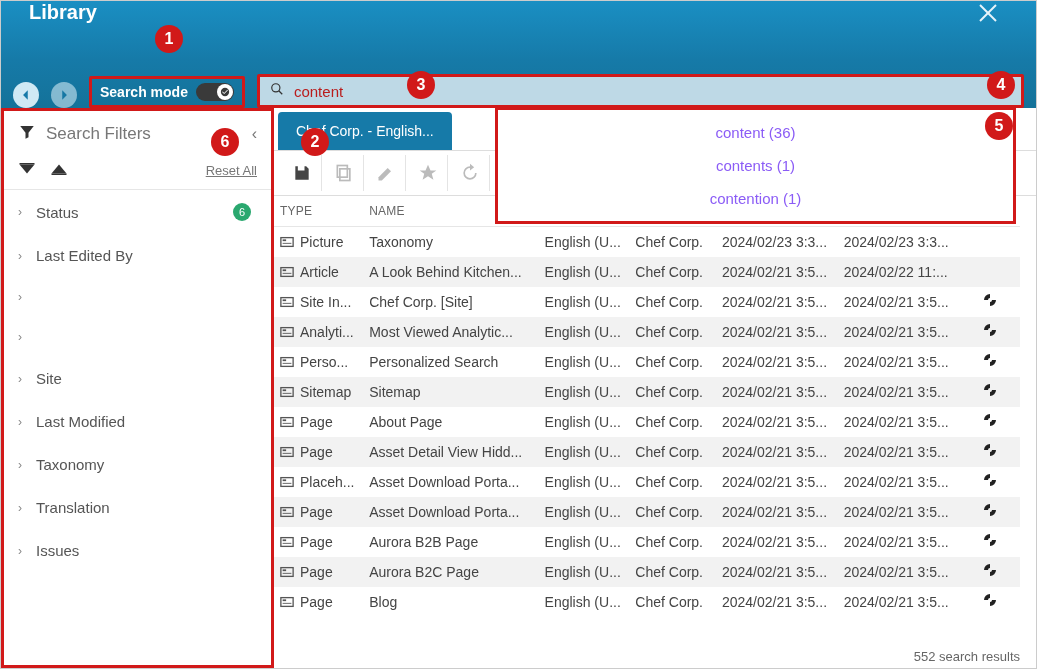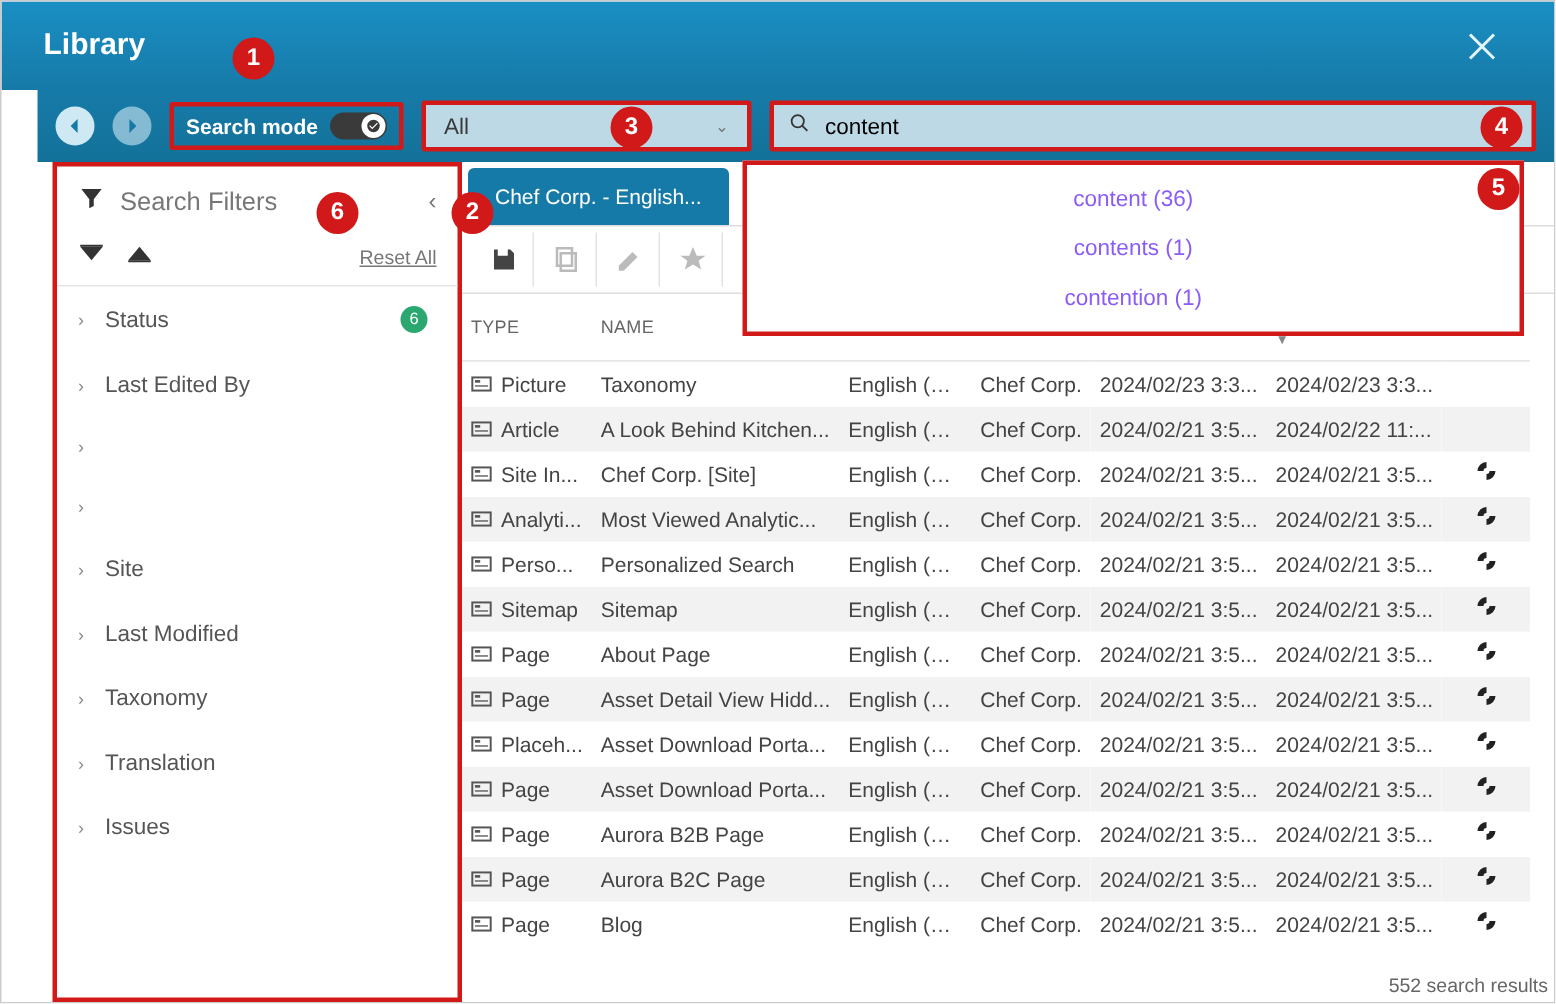--- a/index.html
+++ b/index.html
@@ -1,52 +1,52 @@
 <!DOCTYPE html>
 <html><head>
 <meta charset="utf-8">
 <style>
   * { box-sizing: border-box; font-family: Arial, Helvetica, sans-serif; }
   body { margin: 0; padding: 0; background: #fff; }
   .app { width: 1037px; height: 669px; position: relative; border: 1px solid #ccc; overflow: hidden; }
 
   
-  .header { height: 59px; background: linear-gradient(#1a8fc3, #167aa8); color: #fff; display: flex; align-items: center; justify-content: space-between; padding: 0 36px 0 28px; }
+  .header { height: 59px; background: linear-gradient(#1a8fc3, #167aa8); color: #fff; display: flex; justify-content: space-between; padding: 0 36px 0 28px; }
   .header h1 { font-size: 20px; font-weight: 600; margin: 0; }
   .close-x { width: 24px; height: 24px; cursor: pointer; }
   .close-x svg { stroke: #e6f4fb; stroke-width: 2; }
 
   
-  .topbar { height: 48px; background: linear-gradient(#167aa8,#147299); display: flex; align-items: center; padding: 0 12px; gap: 12px; position: relative; margin-left: 24px; }
+  .topbar { height: 48px; background: linear-gradient(#167aa8,#147299); display: flex; align-items: flex-end; padding: 0 12px; gap: 12px; position: relative; }
   .nav-btn { width: 26px; height: 26px; border-radius: 50%; background: #cfe9f4; display: flex; align-items: center; justify-content: center; cursor: pointer; }
   .nav-btn.disabled { opacity: .6; }
   .nav-btn svg { width: 14px; height: 14px; fill: #167aa8; }
 
   .searchmode { display: flex; align-items: center; gap: 8px; padding: 4px 8px; border: 3px solid #d11919; border-radius: 2px; }
   .searchmode-label { color: #fff; font-size: 14px; font-weight: 700; }
   .toggle { width: 38px; height: 18px; background: #3a3a3a; border-radius: 9px; position: relative; }
   .toggle .knob { position: absolute; right: 1px; top: 1px; width: 16px; height: 16px; border-radius: 50%; background: #fff; display: flex; align-items: center; justify-content: center; }
   .toggle .knob svg { width: 10px; height: 10px; fill: #3a3a3a; }
 
   .dropdown { flex: 0 0 220px; height: 34px; background: #bed9e6; border: 3px solid #d11919; display: flex; align-items: center; justify-content: space-between; padding: 0 12px; color: #3a3a3a; font-size: 15px; border-radius: 2px; }
   .dropdown .chev { font-size: 11px; color: #777; }
 
   .searchbox { flex: 1; height: 34px; background: #bed9e6; border: 3px solid #d11919; display: flex; align-items: center; padding: 0 10px; border-radius: 2px; }
   .searchbox .mag svg { width: 14px; height: 14px; stroke: #333; fill: none; stroke-width: 2; }
-  .searchbox input { flex: 1; border: none; background: transparent; outline: none; font-size: 15px; margin-left: 8px; color: #000000; }
+  .searchbox input { flex: 1; border: none; background: transparent; outline: none; font-size: 15px; margin-left: 8px; color: #b91c1c; }
 
   
   .suggestions { position: absolute; top: 106px; left: 494px; right: 20px; background: #fff; border: 3px solid #d11919; z-index: 30; padding: 6px 0; }
   .suggestions .sugg { padding: 8px 16px; font-size: 15px; color: #8b5cf6; cursor: pointer; text-align: center; }
 
   
   .redbadge { position: absolute; width: 28px; height: 28px; border-radius: 50%; background: #d11919; color: #fff; display: flex; align-items: center; justify-content: center; font-weight: 700; font-size: 16px; z-index: 40; }
 
   
-  .body { position: absolute; top: 107px; left: 0; right: 0; bottom: 0; display: flex; padding-left: 34px; }
+  .body { position: absolute; top: 107px; left: 0; right: 0; bottom: 0; display: flex; }
 
   
   .sidebar { width: 273px; border: 3px solid #d11919; background: #fff; display: flex; flex-direction: column; position: relative; }
   .sidebar-head { display: flex; align-items: center; gap: 10px; padding: 12px 14px 10px 14px; color: #555; }
   .sidebar-head .funnel svg { width: 18px; height: 18px; fill: #333; }
   .sidebar-head .title { font-size: 17px; color: #777; flex: 1; }
   .sidebar-head .collapse { font-size: 16px; color: #777; cursor: pointer; }
   .sidebar-tools { display: flex; align-items: center; justify-content: space-between; padding: 6px 14px 10px 14px; border-bottom: 1px solid #e6e6e6; }
   .expcol { display: flex; gap: 14px; }
   .expcol span svg { width: 18px; height: 12px; fill: #333; }
@@ -79,21 +79,21 @@
   .col-type .tcell { display: flex; align-items: center; gap: 6px; }
   .col-type .tico { width: 14px; height: 14px; display: inline-flex; }
   .col-name { width: 170px; max-width: 170px; }
   .col-locale { width: 88px; max-width: 88px; }
   .col-site { width: 84px; }
   .col-created { width: 118px; max-width: 118px; }
   .col-mod { width: 118px; max-width: 118px; }
   .col-status { width: 48px; text-align: center; }
   .status-dot svg { width: 16px; height: 16px; fill: #222; }
 
-  .footer { position: absolute; bottom: 4px; right: 4px; font-size: 13px; color: #666; }
+  .footer { position: absolute; bottom: 4px; right: 16px; font-size: 13px; color: #666; }
 
   
   .table-scroll-y::-webkit-scrollbar { width: 14px; }
   .table-scroll-y::-webkit-scrollbar-thumb { background: #c2c2c2; border-radius: 2px; }
   .table-scroll-y::-webkit-scrollbar-track { background: #f0f0f0; }
 
 </style>
 </head>
 <body>
 
@@ -125,24 +125,20 @@
       <span class="searchmode-label">Search mode</span>
       <span class="toggle">
         <span class="knob">
           <svg viewBox="0 0 24 24">
               <path d="M12 2a10 10 0 100 20 10 10 0 000-20zm-2 15l-5-5 1.4-1.4L10 14.2l7.6-7.6L19 8l-9 9z"></path>
             </svg>
         </span>
       </span>
     </div>
 
-    <div class="dropdown">
-      <span>All</span>
-      <span class="chev">⌄</span>
-    </div>
 
     <div class="searchbox">
       <span class="mag">
         <svg viewBox="0 0 24 24">
             <circle cx="10" cy="10" r="7"></circle>
             <line x1="21" y1="21" x2="15" y2="15"></line>
           </svg>
       </span>
       <input value="content" style="">
     </div>

